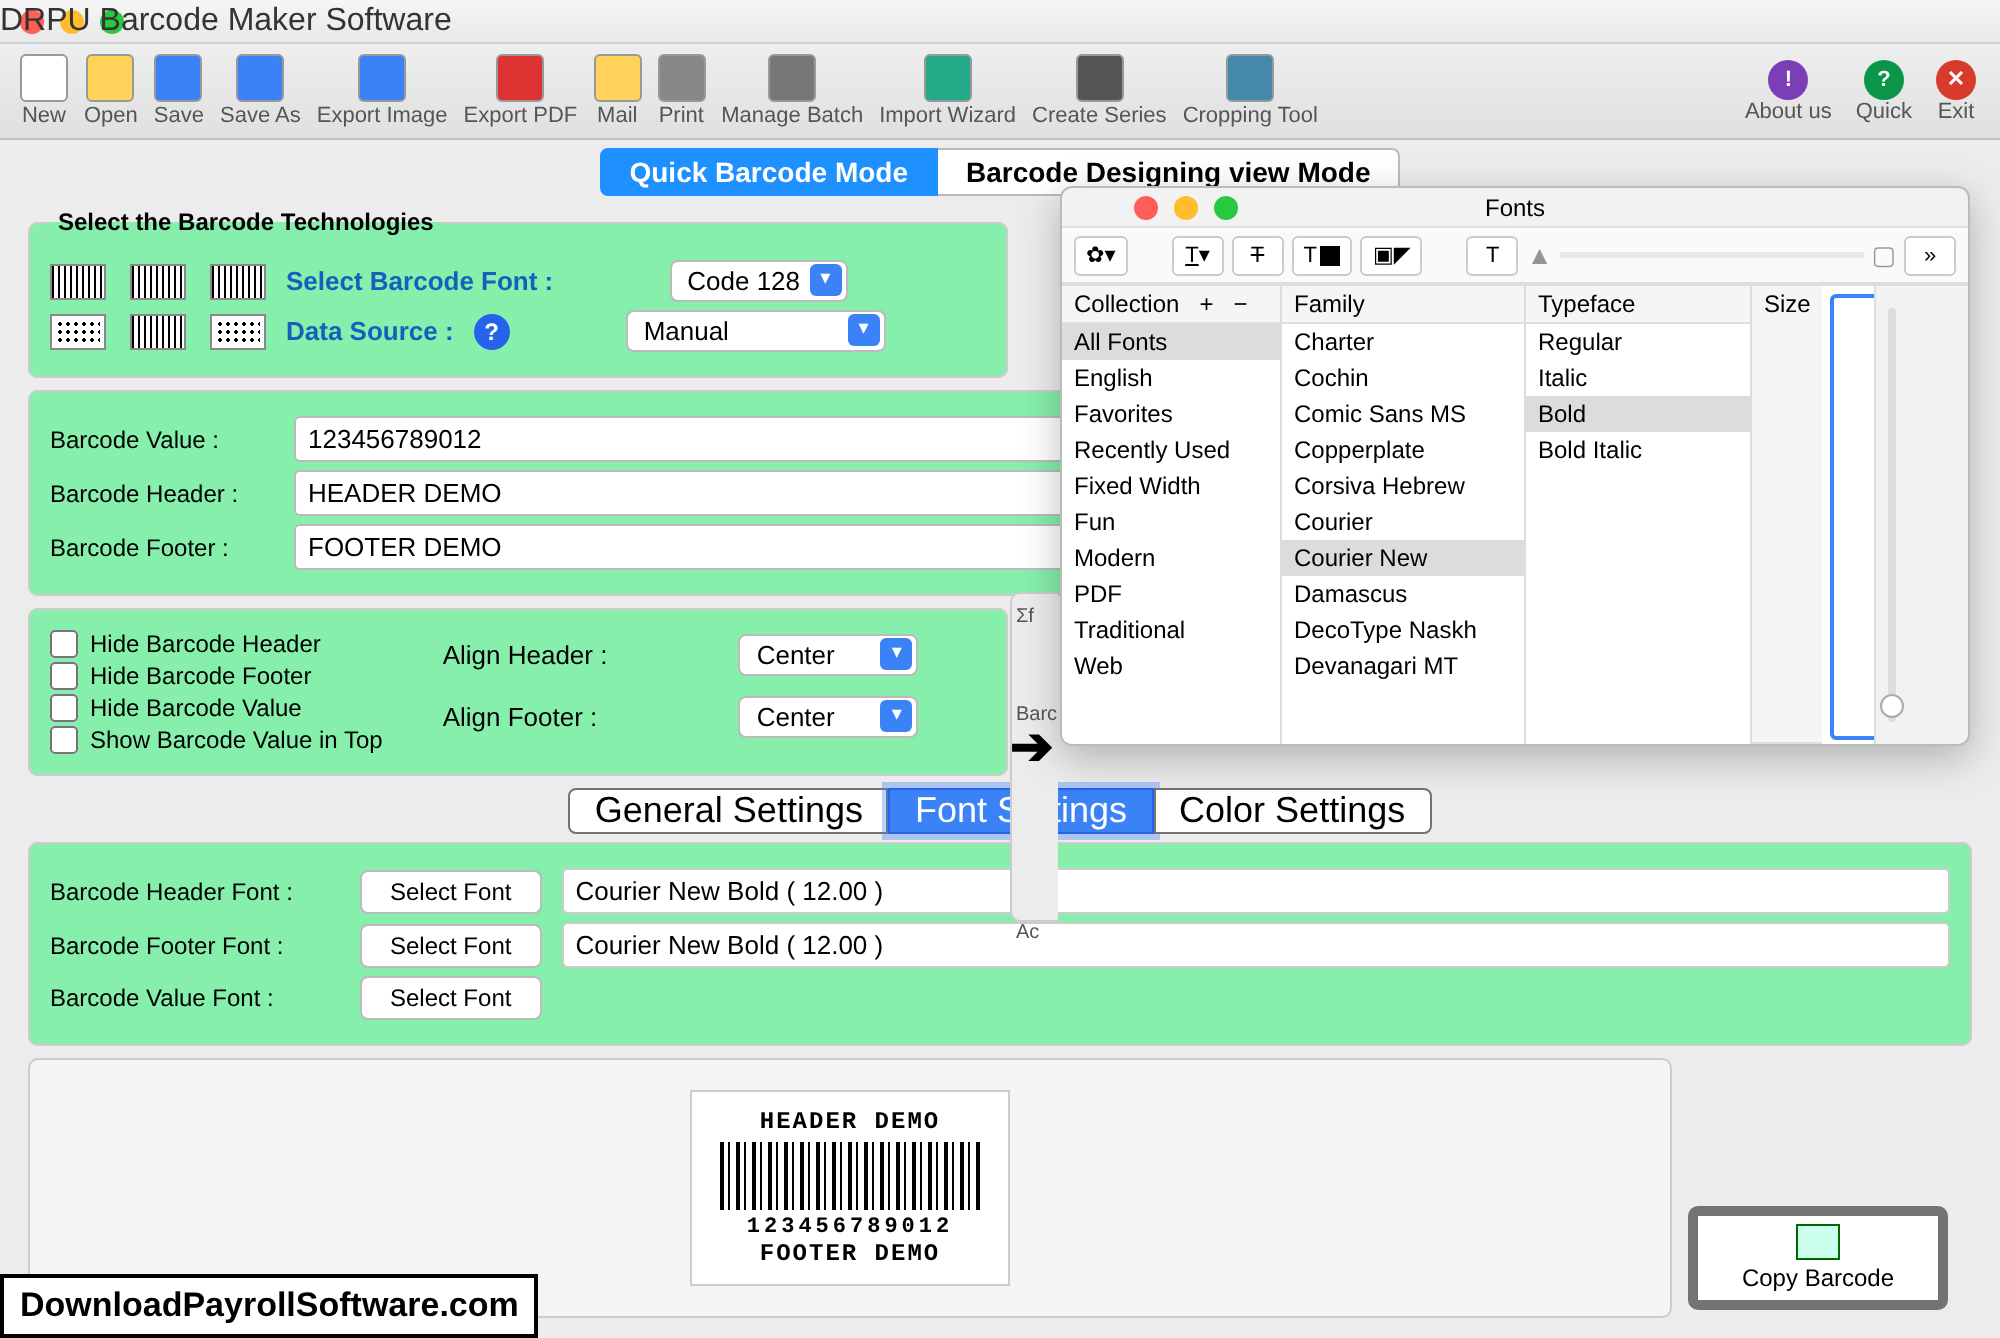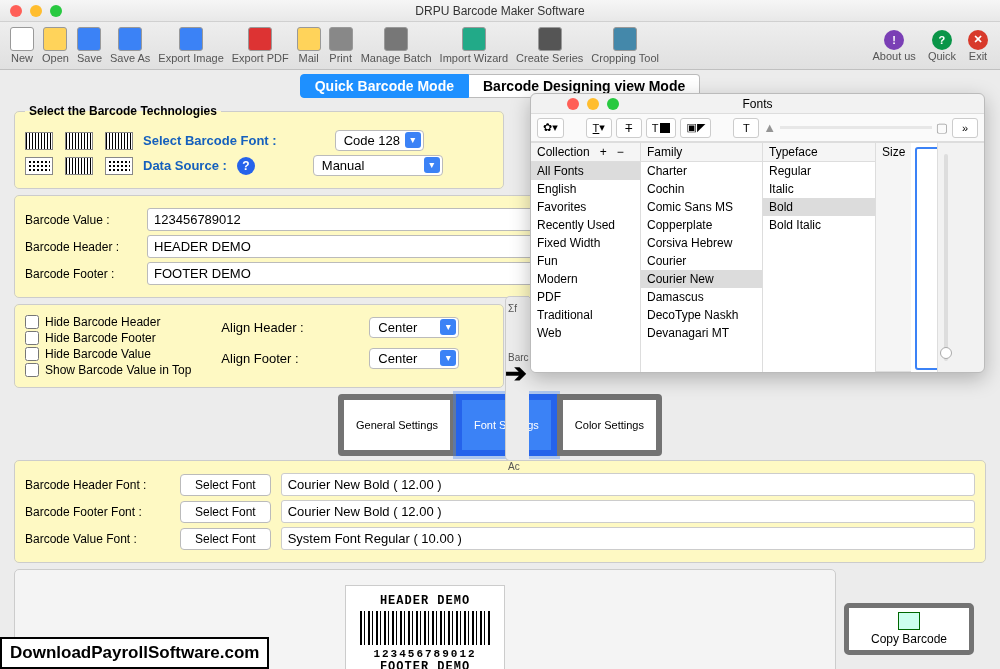--- a/index.html
+++ b/index.html
@@ -3,60 +3,60 @@
 <meta charset="utf-8">
 <style>
 * { box-sizing: border-box; margin: 0; padding: 0; }
 body { font-family: -apple-system, "Helvetica Neue", Arial, sans-serif; font-size: 13px; background: #ececec; width: 1000px; height: 669px; overflow: hidden; position: relative; }
 
 
 .titlebar { height: 22px; background: linear-gradient(#f6f6f6,#e8e8e8); border-bottom: 1px solid #d0d0d0; display: flex; align-items: center; position: relative; }
 .traffic { display: flex; gap: 8px; margin-left: 10px; }
 .tl { width: 12px; height: 12px; border-radius: 50%; }
 .tl.red { background: #ff5f57; } .tl.yel { background: #ffbd2e; } .tl.grn { background: #28c940; }
-.titlebar .title { position: absolute; left: 0; right: 0; text-align: center; font-size: 12px; color: #333; pointer-events: none; }
+.titlebar .title { position: absolute; left: 0; right: 0; text-align: left; font-size: 16px; color: #333; pointer-events: none; }
 
 
 .toolbar { height: 48px; background: linear-gradient(#eeeeee,#e0e0e0); border-bottom: 1px solid #c0c0c0; display: flex; align-items: center; padding: 0 6px; }
 .tbtn { display: flex; flex-direction: column; align-items: center; gap: 1px; margin: 0 4px; cursor: pointer; font-size: 11px; color: #555; }
 .tbtn .ticon { width: 24px; height: 24px; border-radius: 3px; display: flex; align-items: center; justify-content: center; }
 .spacer { flex: 1; }
 .rbtn { display: flex; flex-direction: column; align-items: center; margin: 0 6px; cursor: pointer; font-size: 11px; color: #555; }
 .rbtn .ric { width: 20px; height: 20px; border-radius: 50%; display: flex; align-items: center; justify-content: center; color: #fff; font-weight: bold; }
 
 
 .modetabs { display: flex; justify-content: center; margin-top: 4px; }
 .modetabs .mt { padding: 3px 14px; font-size: 14px; font-weight: 600; border: 1px solid #bbb; background: #fff; cursor: pointer; }
 .modetabs .mt.active { background: #1e90ff; color: #fff; border-color: #1e90ff; }
 .modetabs .mt:first-child { border-radius: 4px 0 0 4px; }
 .modetabs .mt:last-child { border-radius: 0 4px 4px 0; border-left: none; }
 
 
 .main { padding: 6px 14px; position: relative; }
-fieldset { border: 1px solid #ccc; border-radius: 5px; padding: 8px 10px; margin-bottom: 6px; background: #fef9c3; }
+fieldset { border: 1px solid #ccc; border-radius: 5px; padding: 8px 10px; margin-bottom: 6px; background: #86efac; }
 legend { font-size: 12px; font-weight: 600; padding: 0 4px; }
 
 .row { display: flex; align-items: center; gap: 10px; margin: 4px 0; }
 .blue-label { color: #1560bd; font-weight: 600; }
 .barcode-icons { display: flex; gap: 12px; }
 .bicon { width: 28px; height: 18px; border: 1px solid #888; background: repeating-linear-gradient(90deg,#000 0 1px,#fff 1px 3px); }
 .bicon.qr { background: #fff; position: relative; }
 .bicon.qr::before { content:""; position:absolute; inset:2px; background: radial-gradient(#000 1px,transparent 1px) 0 0/4px 4px; }
 
 select.mac, .select-mac { appearance: none; background: #fff; border: 1px solid #bbb; border-radius: 4px; padding: 2px 22px 2px 8px; font-size: 13px; position: relative; }
 .select-wrap { position: relative; display: inline-block; margin-left: 48px; }
 .select-wrap::after { content: "▾"; position: absolute; right: 3px; top: 2px; width: 16px; text-align: center; background: #3b82f6; color: #fff; border-radius: 3px; font-size: 10px; line-height: 16px; pointer-events:none;}
 
 .lbl { width: 112px; text-align: left; font-size: 12px; }
 input.txt { flex: 1; padding: 3px 6px; border: 1px solid #bbb; border-radius: 3px; font-size: 13px; background: #fff; }
 .chk { display: flex; align-items: center; gap: 6px; font-size: 12px; margin: 2px 0; }
 .chk input { width: 14px; height: 14px; }
 
 .settings-tabs { display: flex; justify-content: center; margin: 4px 0; }
-.settings-tabs .stab { padding: 19px 12px; border: 6px solid #737373; background: #fff; cursor: pointer; font-size: 11px; }
+.settings-tabs .stab { padding: 0 12px; border: 1px solid #737373; background: #fff; cursor: pointer; font-size: 18px; }
 .settings-tabs .stab.active { background: #3b82f6; color: #fff; border-color: #2563eb; box-shadow: 0 0 0 3px rgba(59,130,246,.35); }
 .settings-tabs .stab:first-child { border-radius: 4px 0 0 4px; } .settings-tabs .stab:last-child { border-radius: 0 4px 4px 0; }
 
 .btn { background: #fff; border: 1px solid #bbb; border-radius: 4px; padding: 3px 14px; font-size: 12px; cursor: pointer; }
 .readonly { background: #fff; border: 1px solid #ccc; border-radius: 3px; padding: 3px 6px; font-size: 13px; flex: 1; }
 
 
 .preview-area { border: 1px solid #ccc; border-radius: 5px; background: #f4f4f4; padding: 10px; display: flex; justify-content: center; align-items: center; height: 130px; position: relative; }
 .barcode-card { background: #fff; border: 1px solid #ccc; padding: 8px 14px; display: flex; flex-direction: column; align-items: center; font-family: "Courier New", monospace; font-weight: bold; font-size: 12px; letter-spacing: 1px; }
 .barcode-bars { width: 130px; height: 34px; background: repeating-linear-gradient(90deg,#000 0 2px,#fff 2px 4px,#000 4px 5px,#fff 5px 8px); margin: 3px 0; }
@@ -262,21 +262,20 @@
         <div class="readonly">Courier New Bold ( 12.00 )</div>
       </div>
     <div class="row">
         <span class="lbl" style="width:145px">Barcode Footer Font :</span>
         <button class="btn">Select Font</button>
         <div class="readonly">Courier New Bold ( 12.00 )</div>
       </div>
     <div class="row">
         <span class="lbl" style="width:145px">Barcode Value Font :</span>
         <button class="btn">Select Font</button>
-        <div class="readonly">System Font Regular ( 10.00 )</div>
       </div>
   </fieldset>
 
   <div style="display:flex;gap:10px;margin-top:6px">
     <div class="preview-area" style="flex:1">
       <div class="barcode-card">
         <div>HEADER DEMO</div>
         <div class="barcode-bars"></div>
         <div style="font-size:11px;letter-spacing:2px">123456789012</div>
         <div>FOOTER DEMO</div>

